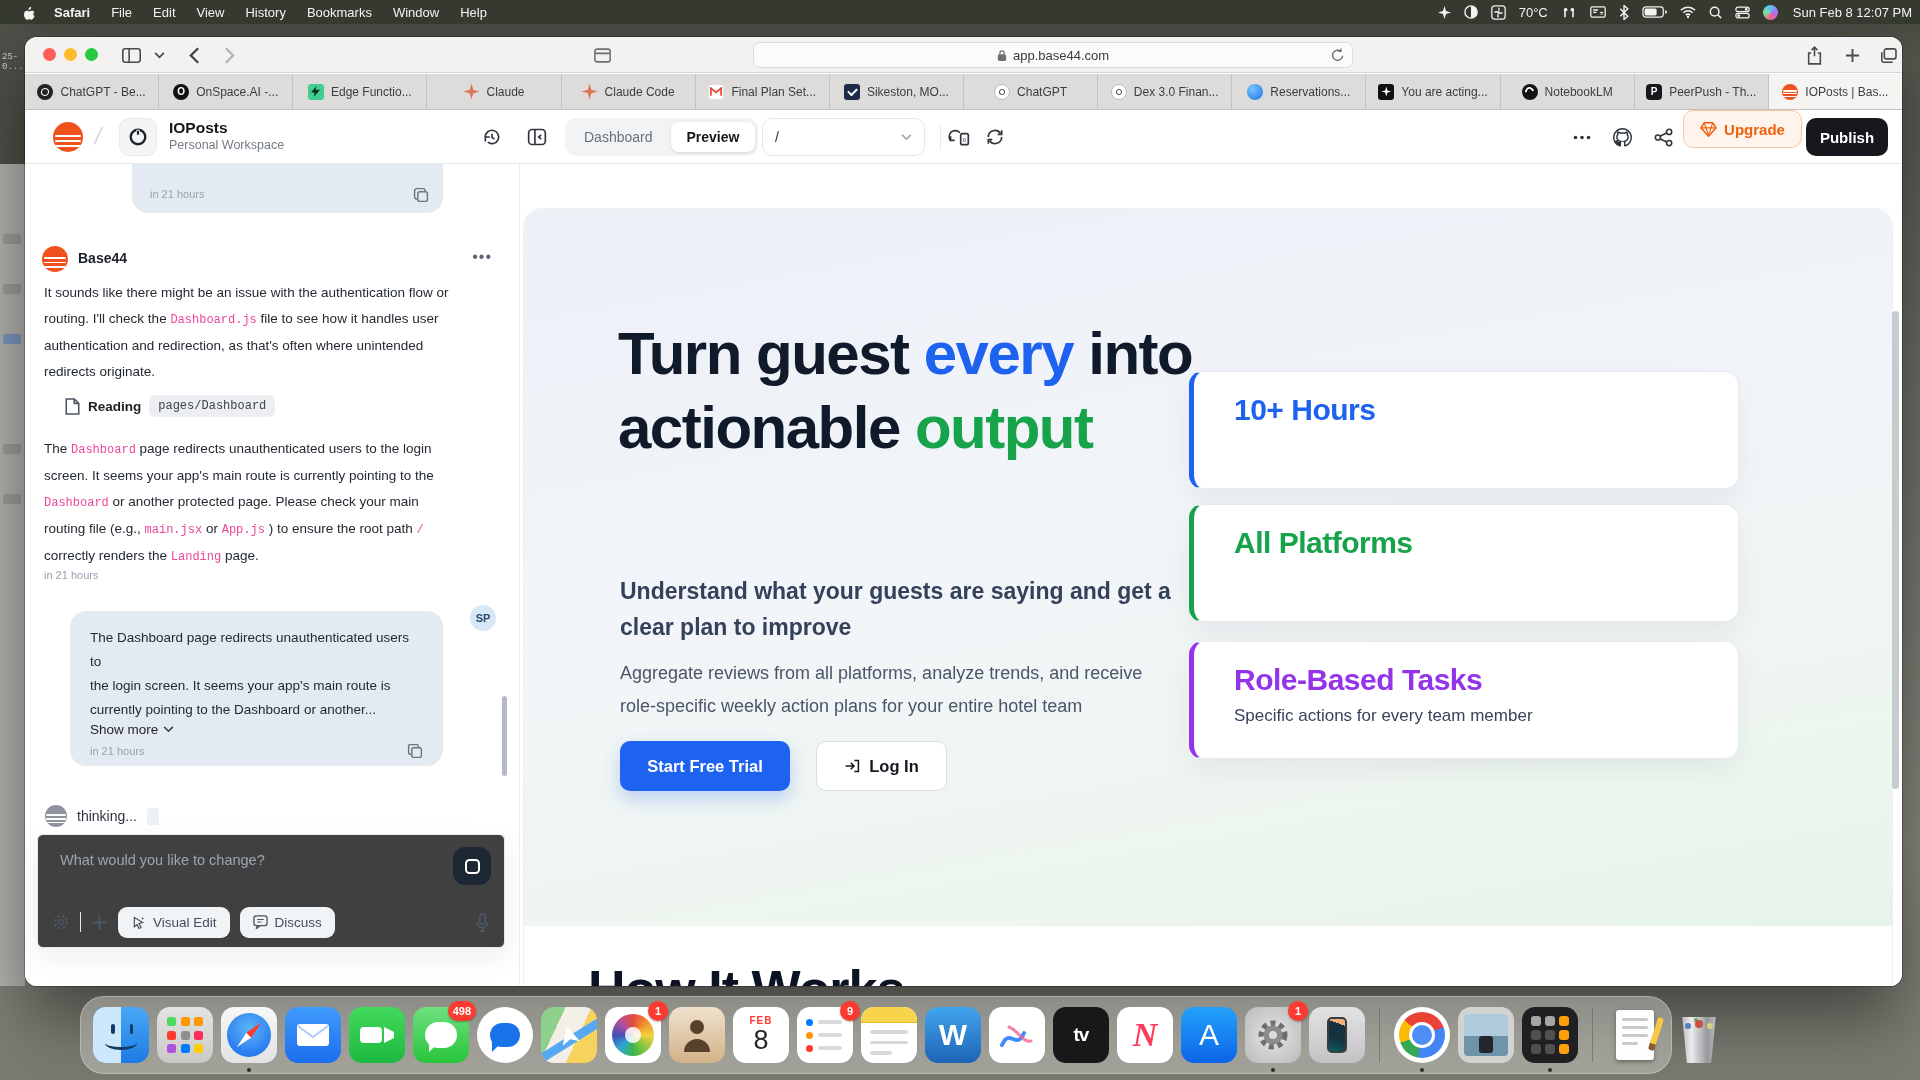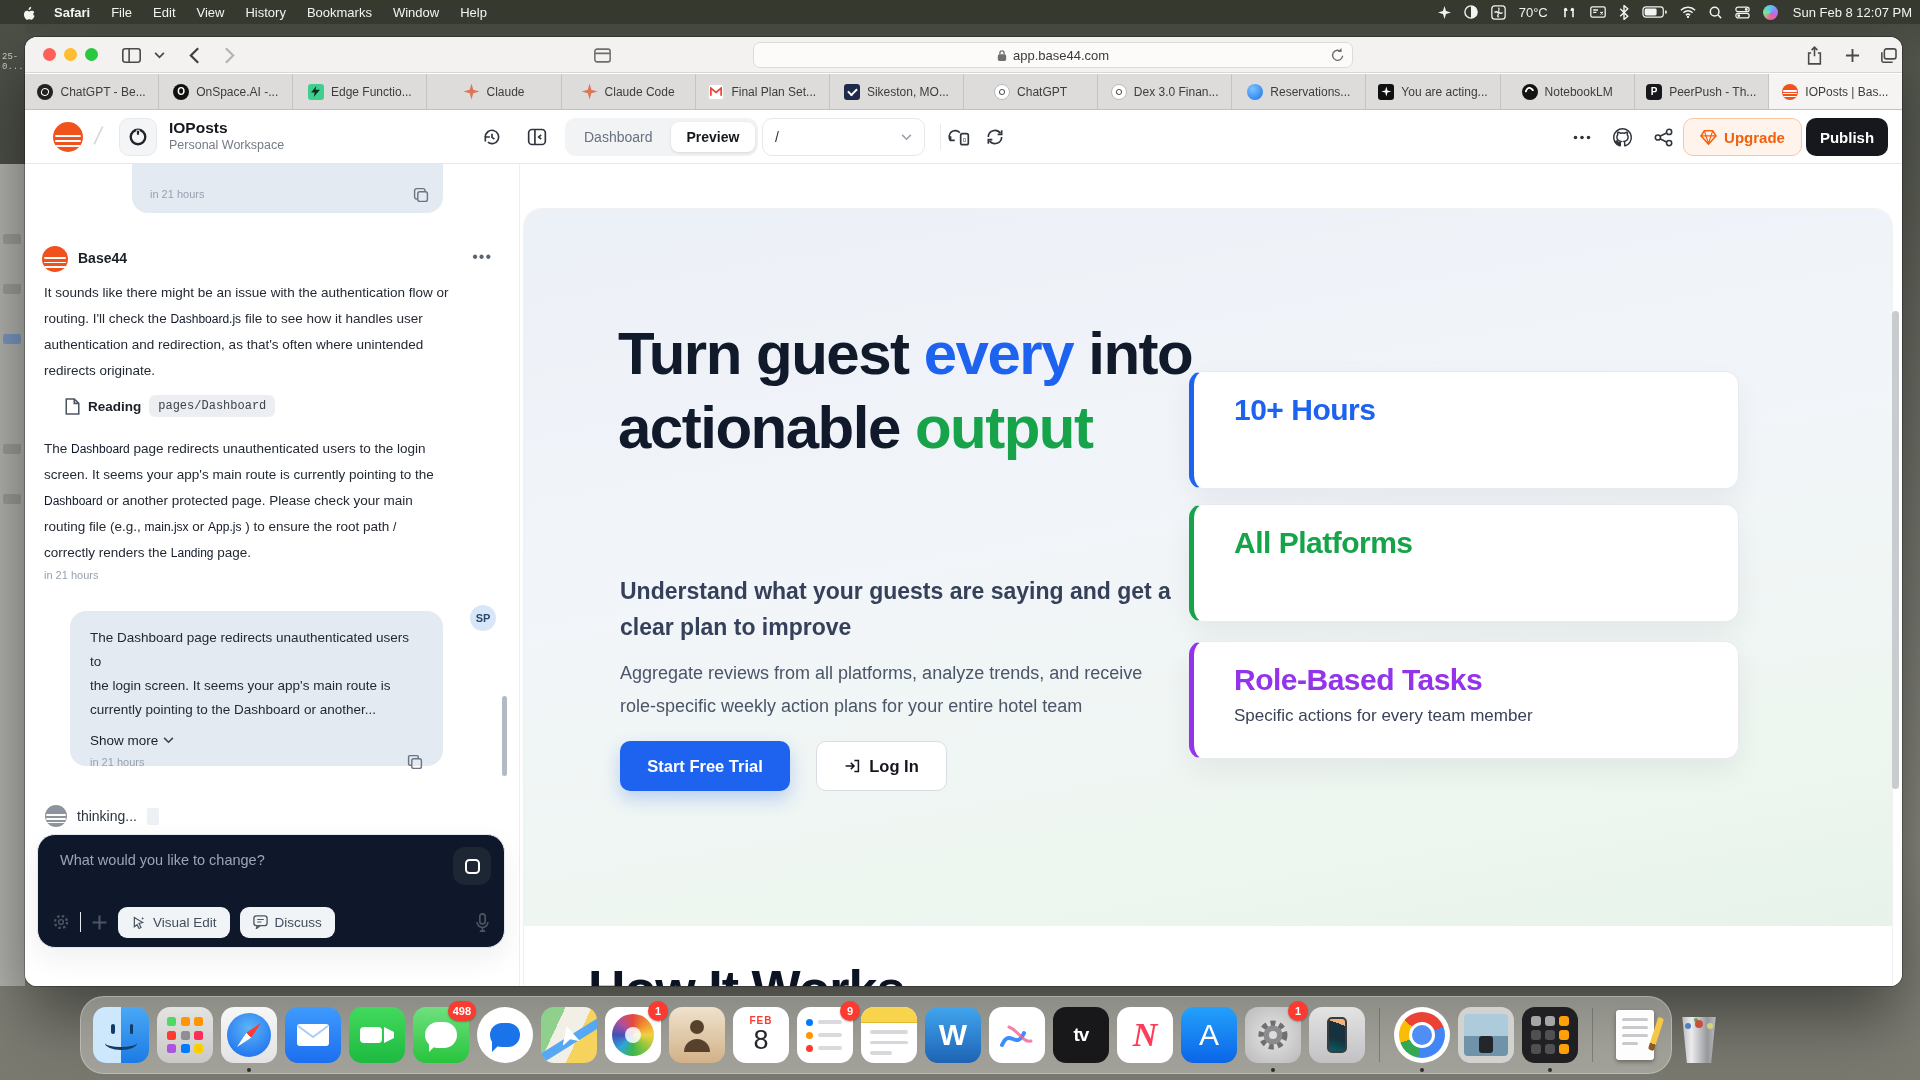--- a/index.html
+++ b/index.html
@@ -75,56 +75,56 @@
   .ah-slash{position:absolute;left:70px;top:12px;color:#d6d9dd;font-size:24px;font-weight:300;transform:skewX(-12deg);}
   .ah-appicon{position:absolute;left:94px;top:8px;width:38px;height:38px;border-radius:10px;background:#f4f5f7;border:1px solid #e7e9ec;display:flex;align-items:center;justify-content:center;}
   .ah-name{position:absolute;left:144px;top:9px;font-size:15.5px;font-weight:bold;color:#15181d;}
   .ah-sub{position:absolute;left:144px;top:28px;font-size:12.5px;color:#737b86;}
   .ah-ic{position:absolute;top:15px;width:24px;height:24px;display:flex;align-items:center;justify-content:center;}
   .seg{position:absolute;left:540px;top:8px;height:38px;background:#f1f3f5;border-radius:11px;display:flex;align-items:center;padding:3px;gap:2px;}
   .seg .opt{font-size:14px;color:#68727e;padding:7px 16px;border-radius:8px;}
   .seg .opt.on{background:#fff;color:#15181d;font-weight:bold;box-shadow:0 1px 3px rgba(15,23,42,.12);}
   .route{position:absolute;left:737px;top:8px;width:163px;height:38px;border:1px solid #e5e7eb;border-radius:10px;display:flex;align-items:center;font-size:14px;color:#2a2f36;padding:0 12px;justify-content:space-between;}
   .vdiv{position:absolute;left:915px;top:14px;width:1px;height:26px;background:#e8eaed;}
-  .btn-upgrade{position:absolute;left:1658px;top:8px;width:119px;height:38px;border-radius:10px;background:#fff4ec;border:1px solid #f8c6a4;
+  .btn-upgrade{position:absolute;left:1658px;top:0;width:119px;height:38px;border-radius:10px;background:#fff4ec;border:1px solid #f8c6a4;
     display:flex;align-items:center;justify-content:center;gap:7px;color:var(--orange,#f2600c);font-size:15px;font-weight:bold;}
   .btn-publish{position:absolute;left:1781px;top:8px;width:82px;height:38px;border-radius:10px;background:var(--publish_bg,#16181d);
     display:flex;align-items:center;justify-content:center;color:#fff;font-size:15px;font-weight:bold;}
 
   
   .content{position:absolute;left:0;top:127px;width:100%;height:822px;}
   .chat{position:absolute;left:0;top:0;width:495px;height:100%;background:#fff;border-right:1px solid #eceef1;}
 
   .bubble-cut{position:absolute;left:107px;top:0;width:311px;height:49px;background:#e4eaf1;border-radius:0 0 16px 16px;}
   .ts{font-size:11px;color:#97a2b0;}
   .bubble-cut .ts{position:absolute;left:18px;bottom:13px;}
   .bubble-cut .cp{position:absolute;right:14px;bottom:10px;}
 
   .asst-head{position:absolute;left:17px;top:82px;width:460px;height:26px;}
   .asst-head .nm{position:absolute;left:36px;top:4px;font-size:14px;font-weight:bold;color:#1b1f26;}
   .asst-head .dots{position:absolute;right:10px;top:2px;color:#5b6470;font-size:16px;letter-spacing:1px;}
   .para{position:absolute;left:19px;width:460px;font-size:13.5px;line-height:26px;color:#242a33;white-space:pre-wrap;}
-  .para .seg-code{font-family:Liberation Sans, sans-serif;font-size:12px;color:#0f172a;}
+  .para .seg-code{font-family:Liberation Mono, monospace;font-size:12px;color:#ec4899;}
   .reading{position:absolute;left:40px;top:231px;display:flex;align-items:center;gap:8px;}
   .reading .rlbl{font-size:13.5px;font-weight:bold;color:#1b1f26;}
   .reading .rtag{font-family:"Liberation Mono","DejaVu Sans Mono",monospace;font-size:12px;color:#3c434d;background:#eceef1;border-radius:6px;padding:4px 9px;}
   .ts-a{position:absolute;left:19px;top:405px;}
 
   .ubbl{position:absolute;left:45px;top:447px;width:373px;height:155px;background:#e4eaf1;border-radius:16px;padding:15px 20px 10px;}
   .ubbl .utxt{font-size:13.5px;line-height:24px;color:#242a33;white-space:pre-wrap;}
-  .ubbl .more{margin-top:11px;font-size:13.5px;color:#1b1f26;display:flex;align-items:center;gap:5px;}
+  .ubbl .more{margin-top:0;font-size:13.5px;color:#1b1f26;display:flex;align-items:center;gap:5px;}
   .ubbl .urow{margin-top:6px;display:flex;align-items:center;justify-content:space-between;}
   .sp{position:absolute;left:445px;top:441px;width:26px;height:26px;border-radius:50%;background:#d8e7f8;color:#2a4a6d;font-size:11px;font-weight:bold;display:flex;align-items:center;justify-content:center;}
   .chat-sb{position:absolute;left:477px;top:532px;width:5px;height:80px;border-radius:3px;background:#b3bac4;}
 
   .thinking{position:absolute;left:20px;top:641px;display:flex;align-items:center;gap:10px;}
   .thinking .tt{font-size:14px;color:#2c333d;}
   .thinking .shim{width:12px;height:17px;background:#edf0f4;border-radius:2px;}
 
-  .composer{position:absolute;left:12px;top:670px;width:468px;height:114px;background:#0f172a;border:1.5px solid #e4e9ef;border-radius:18px;
+  .composer{position:absolute;left:12px;top:670px;width:468px;height:114px;background:#404040;border:1.5px solid #e4e9ef;border-radius:6px;
     box-shadow:0 10px 28px rgba(15,23,42,.07);}
   .composer .ph{position:absolute;left:22px;top:17px;font-size:14.5px;color:#9aa6b5;}
   .stopbtn{position:absolute;right:13px;top:12px;width:38px;height:38px;border-radius:12px;background:#1d2633;display:flex;align-items:center;justify-content:center;}
   .stopbtn .sq{width:15px;height:15px;border:2.5px solid #fff;border-radius:4.5px;}
   .crow{position:absolute;left:14px;right:14px;bottom:9px;height:32px;display:flex;align-items:center;gap:10px;}
   .crow .cdiv{width:1px;height:20px;background:#e5e9ee;}
   .pill{height:31px;border-radius:9px;background:#f1f4f7;display:flex;align-items:center;gap:7px;padding:0 13px;font-size:13.5px;color:#414d5c;}
   .crow .spacer{flex:1;}
 
   

